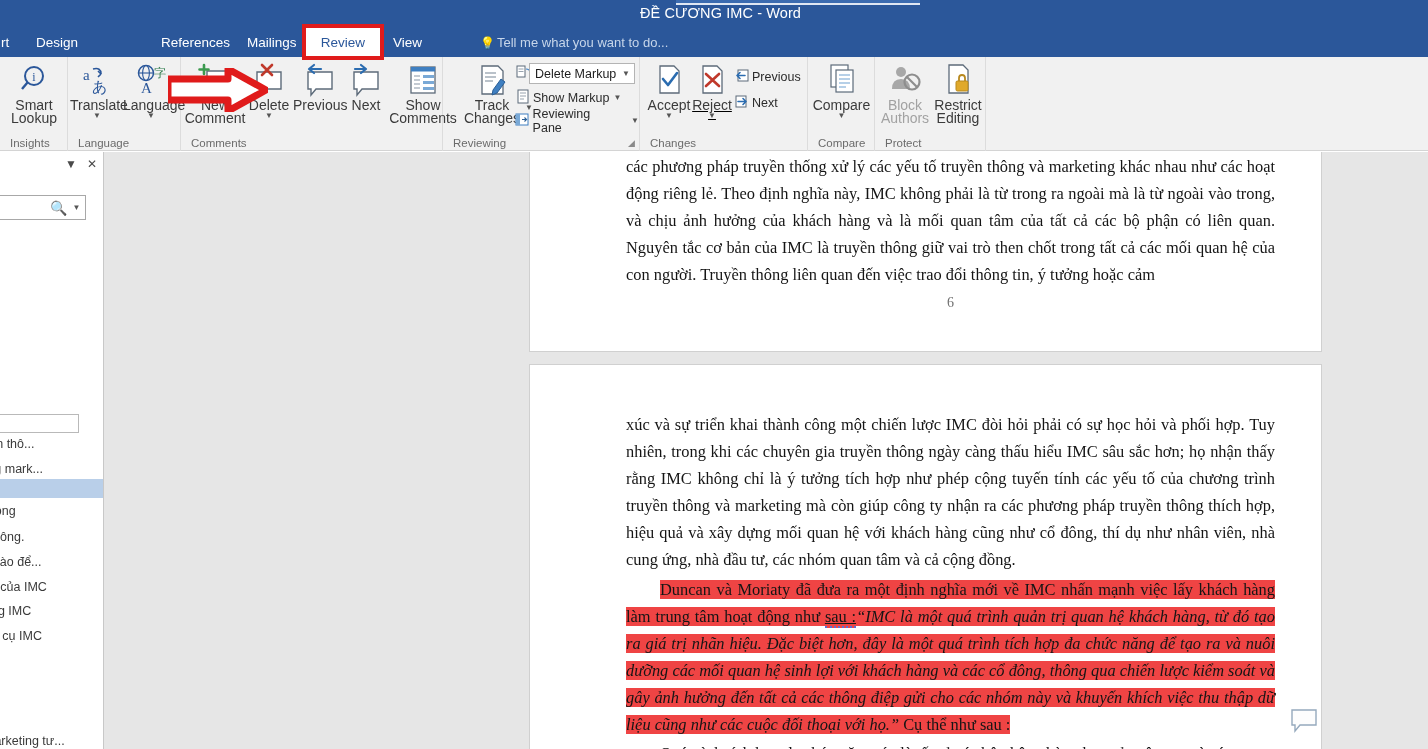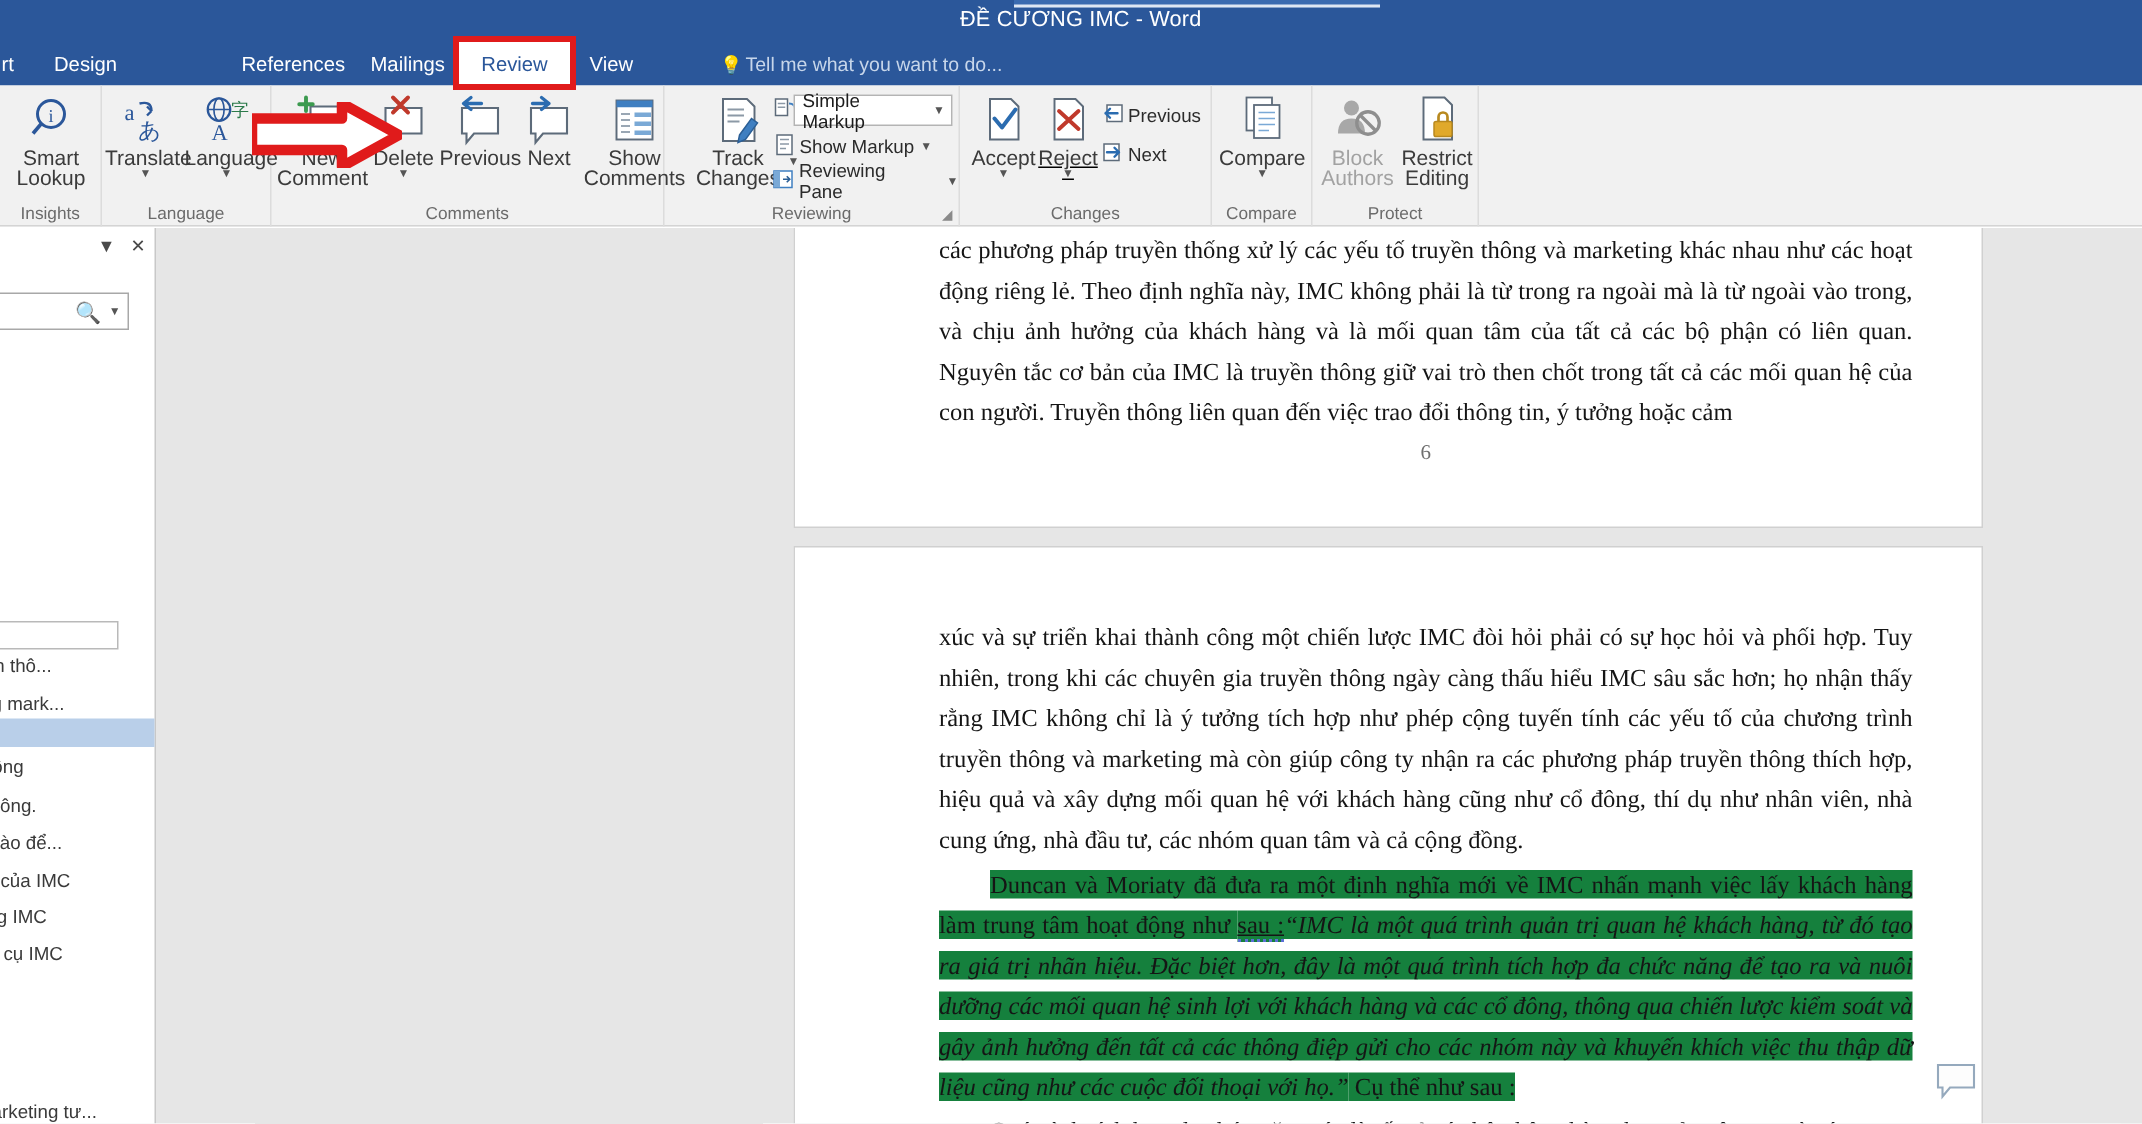--- a/index.html
+++ b/index.html
@@ -60,22 +60,22 @@
   
   .ribbon {
     position: absolute; top: 57px; left: 0; width: 1428px; height: 94px;
     background: #f1f1f1; border-bottom: 1px solid #d4d4d4;
   }
   .rgroup {
     position: absolute; top: 0; height: 94px;
     border-right: 1px solid #dcdcdc;
   }
   .rgroup-label {
-    position: absolute; bottom: 2px; left: 0; width: 100%;
-    text-align: center; font-size: 11.5px; color: #6b6b6b;
+    position: absolute; bottom: 2px; left: 10px; width: 100%;
+    text-align: left; font-size: 11.5px; color: #6b6b6b;
   }
   .rbtn {
     position: absolute; text-align: center; cursor: default;
   }
   .rbtn .glyph { display: block; height: 36px; }
   .rbtn .lbl {
     display: block; font-size: 14px; color: #3b3b3b; line-height: 13px;
   }
   .caret { font-size: 8px; color: #555; line-height: 8px; display:block; }
 
@@ -139,21 +139,21 @@
   }
   .page-inner {
     position: absolute; left: 96px; right: 46px; top: 0;
   }
   .ptext {
     font-family: "Liberation Serif", "DejaVu Serif", serif;
     font-size: 16.4px; line-height: 27.1px; color: #151515;
     text-align: justify;
   }
   .ptext.ind { text-indent: 34px; }
-  .hl { background: #15803d; }
+  .hl { background: #ef4444; }
   .ital { font-style: italic; }
   .uline { text-decoration: underline; }
   .sqg {
     border-bottom: 2px dotted #5b6fd6;
     padding-bottom: 0px;
   }
   .pagenum {
     text-align: center; font-family: "Liberation Serif", serif;
     font-size: 14px; color: #6f6f6f;
   }
@@ -323,21 +323,21 @@
         <span class="ic">
           <svg width="15" height="15" viewBox="0 0 15 15">
             <rect x="1" y="1" width="8" height="11" fill="#fff" stroke="#5d6b7a" stroke-width="1"></rect>
             <line x1="2.5" y1="4" x2="7.5" y2="4" stroke="#8c99a6" stroke-width=".9"></line>
             <line x1="2.5" y1="6.5" x2="7.5" y2="6.5" stroke="#8c99a6" stroke-width=".9"></line>
             <path d="M10 4 q4 0 4 4" fill="none" stroke="#3f7fc1" stroke-width="1.2"></path>
           </svg>
         </span>
       </div>
       <div class="combo" style="left:86px; top:6px; width:106px;">
-        <span>Simple Markup</span>
+        <span>Delete Markup</span>
         <span class="arr">▼</span>
       </div>
 
       <div class="track-row" style="left:70px; top:30px;">
         <span class="ic">
           <svg width="15" height="15" viewBox="0 0 15 15">
             <rect x="2" y="1" width="10" height="13" fill="#fff" stroke="#5d6b7a" stroke-width="1"></rect>
             <line x1="4" y1="4" x2="10" y2="4" stroke="#8c99a6" stroke-width=".9"></line>
             <line x1="4" y1="7" x2="10" y2="7" stroke="#8c99a6" stroke-width=".9"></line>
             <line x1="4" y1="10" x2="8" y2="10" stroke="#8c99a6" stroke-width=".9"></line>

